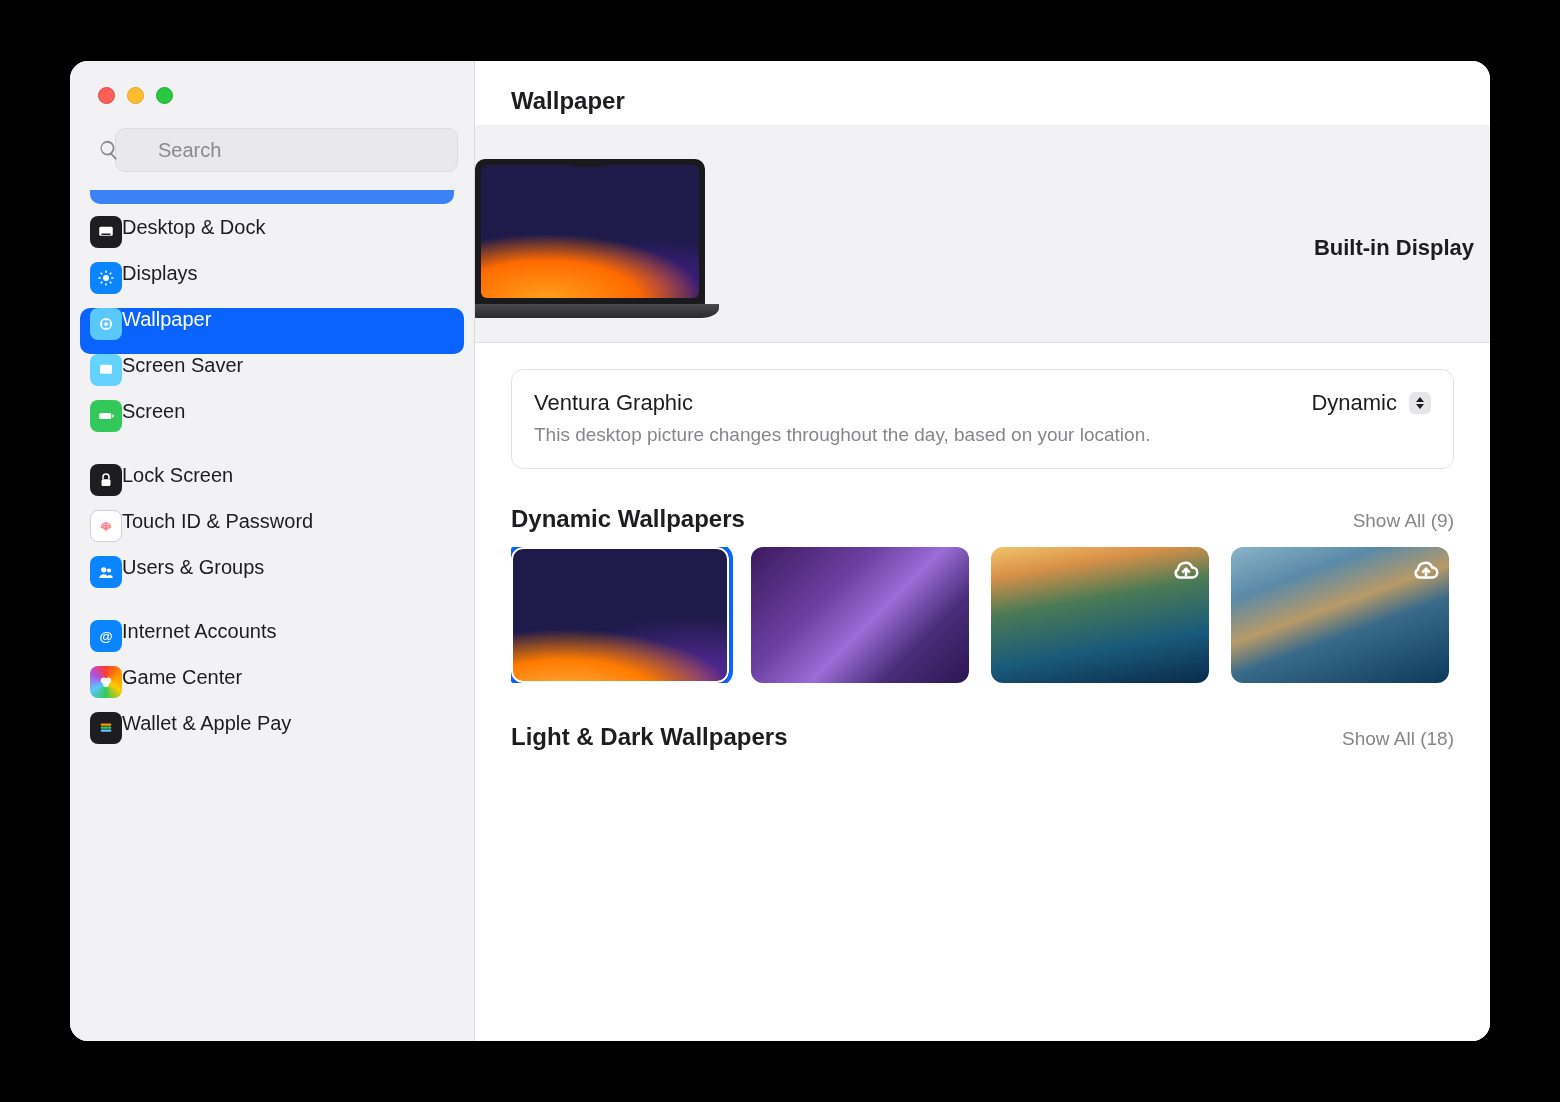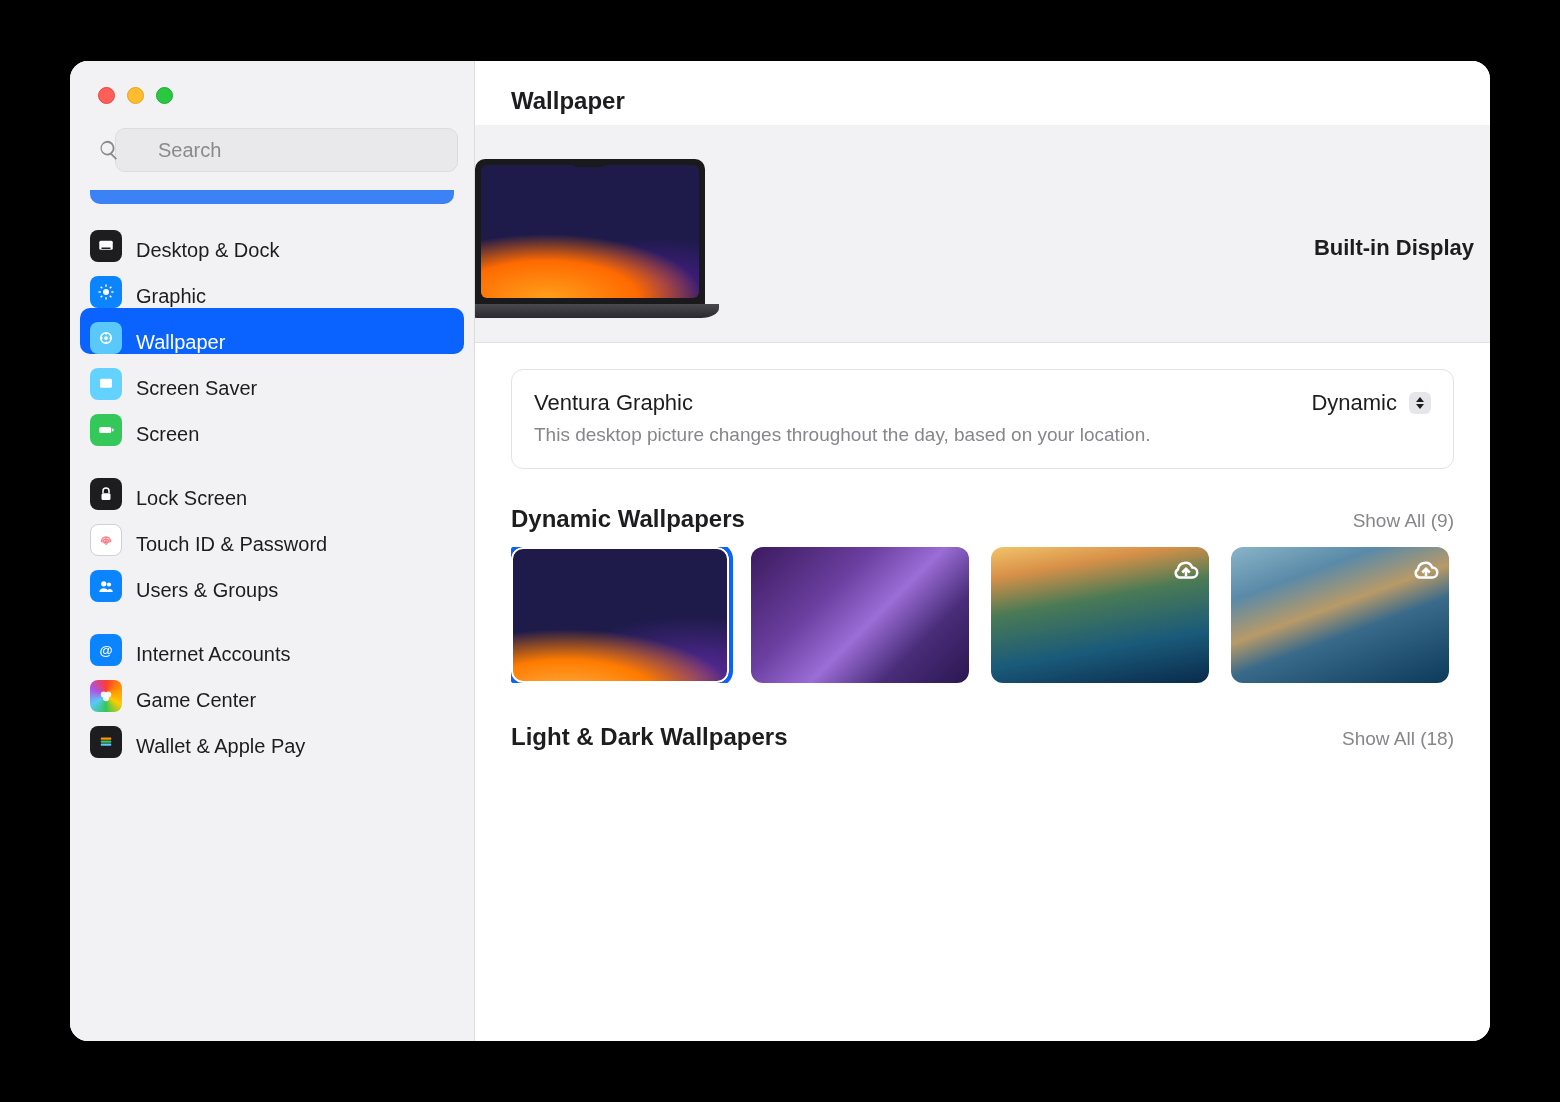--- a/index.html
+++ b/index.html
@@ -53,21 +53,21 @@
     width:22px;height:22px;fill:#8a8a8e;
   }
   .search-input{
     width:100%; height:44px; border-radius:10px; border:1px solid #dcdcdf;
     background:#e9e9eb; padding-left:42px; font-size:20px; color:#333;
   }
   .search-input::placeholder{color:#8a8a8e;}
   .nav{ padding: 0 10px; overflow:hidden;}
   .nav-group{ margin-bottom: 18px;}
   .nav-item{
-    display:flex; align-items:flex-end; gap:14px;
+    display:flex; align-items:flex-start; gap:0;
     height:46px; padding:0 10px; border-radius:10px;
     font-size:20px; color:#1d1d1f; cursor:pointer;
   }
   .nav-item.selected{
     background:#0a63ff; color:#fff;
   }
   .nav-icon{
     width:32px;height:32px;border-radius:8px;
     display:flex;align-items:center;justify-content:center;
     flex-shrink:0;
@@ -227,21 +227,21 @@
                   <line x1="12" y1="19" x2="12" y2="22"></line>
                   <line x1="2" y1="12" x2="5" y2="12"></line>
                   <line x1="19" y1="12" x2="22" y2="12"></line>
                   <line x1="4.9" y1="4.9" x2="7" y2="7"></line>
                   <line x1="17" y1="17" x2="19.1" y2="19.1"></line>
                   <line x1="4.9" y1="19.1" x2="7" y2="17"></line>
                   <line x1="17" y1="7" x2="19.1" y2="4.9"></line>
                 </g>
               </svg>
             </div>
-            <span>Graphic</span>
+            <span>Displays</span>
           </div>
           <div class="nav-item selected">
             <div class="nav-icon bg-teal">
               <svg viewBox="0 0 24 24">
                 <circle cx="12" cy="12" r="7" fill="none" stroke="#fff" stroke-width="2"></circle>
                 <circle cx="12" cy="12" r="2.5" fill="#fff"></circle>
                 <circle cx="12" cy="6" r="1.5" fill="#fff"></circle>
                 <circle cx="12" cy="18" r="1.5" fill="#fff"></circle>
                 <circle cx="6" cy="12" r="1.5" fill="#fff"></circle>
                 <circle cx="18" cy="12" r="1.5" fill="#fff"></circle>

